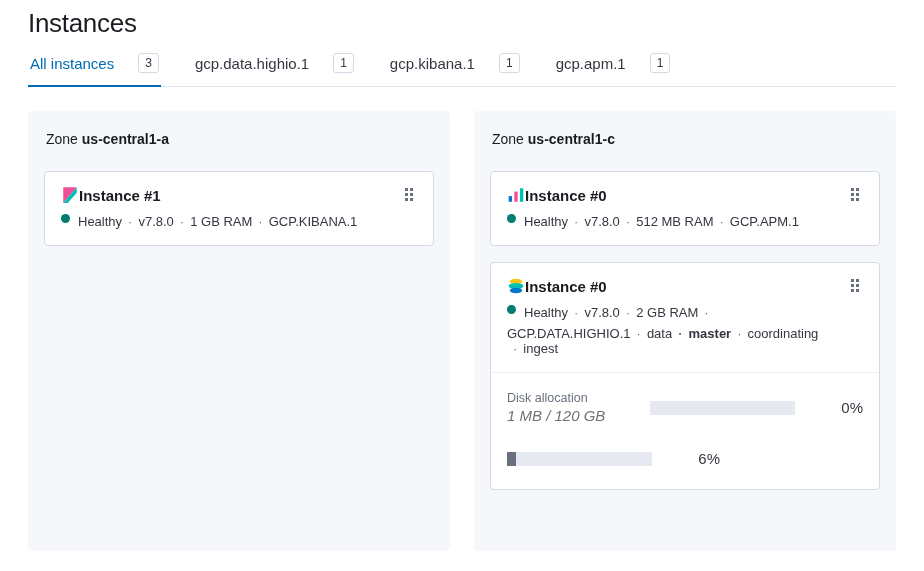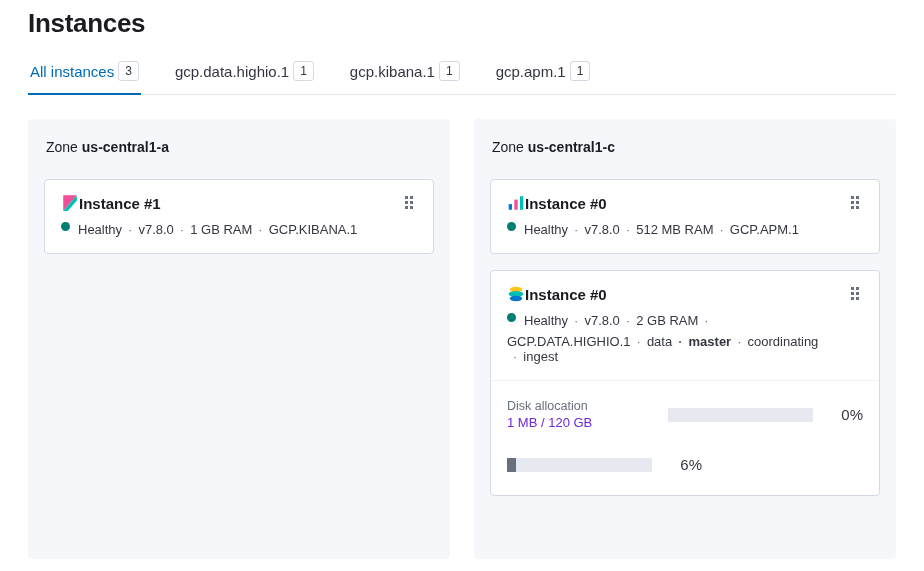--- a/index.html
+++ b/index.html
@@ -5,34 +5,34 @@
     * { box-sizing: border-box; margin: 0; padding: 0; }
     body {
       font-family: -apple-system, BlinkMacSystemFont, "Segoe UI", Helvetica, Arial, sans-serif;
       font-size: 14px;
       color: #1a1c21;
       background: #fff;
       padding: 8px 28px 20px 28px;
     }
     .page-title {
       font-size: 26px;
-      font-weight: 700;
-      margin-bottom: 12px;
+      font-weight: 400;
+      margin-bottom: 4px;
       letter-spacing: -0.3px;
     }
     .tabs {
       display: flex;
       gap: 32px;
       border-bottom: 1px solid #e3e6ef;
       margin-bottom: 24px;
     }
     .tab {
       display: flex;
       align-items: center;
-      gap: 4px;
+      gap: 24px;
       padding: 10px 2px 12px 2px;
       font-size: 15px;
       color: #343741;
       cursor: pointer;
       border-bottom: 2px solid transparent;
       margin-bottom: -1px;
       text-align: right;
     }
     .tab.active {
       color: #006bb4;
@@ -122,32 +122,33 @@
     }
     .role-master { font-weight: 700; }
     .divider {
       border: none;
       border-top: 1px solid #eef0f4;
       margin: 16px -16px 12px -16px;
     }
     .metric {
       display: flex;
       align-items: center;
-      gap: 16px;
+      gap: 34px;
       padding: 6px 0;
     }
     .metric-labels { flex: 1; }
     .metric-label {
       font-size: 12.5px;
       color: #69707d;
       margin-bottom: 2px;
     }
     .metric-value {
-      font-size: 13px;
-      color: #6d28d9;
+      font-size: 15px;
+      color: #737373;
+      font-style: italic;
     }
     .bar {
       width: 145px;
       height: 14px;
       background: #e6e9f0;
       position: relative;
     }
     .bar-fill {
       position: absolute;
       left: 0; top: 0; bottom: 0;

